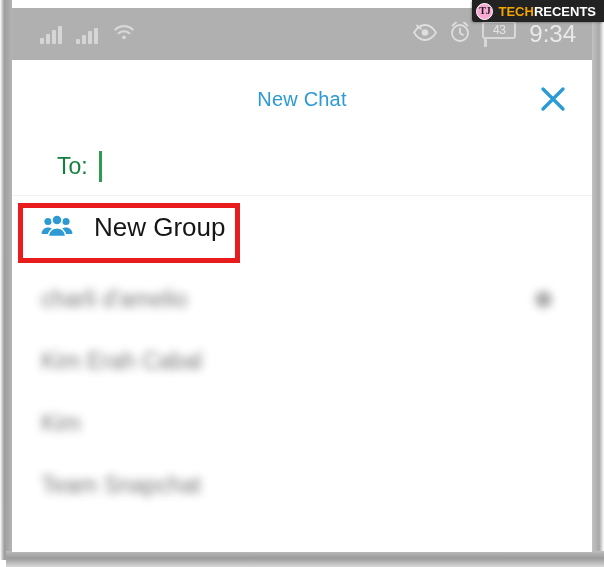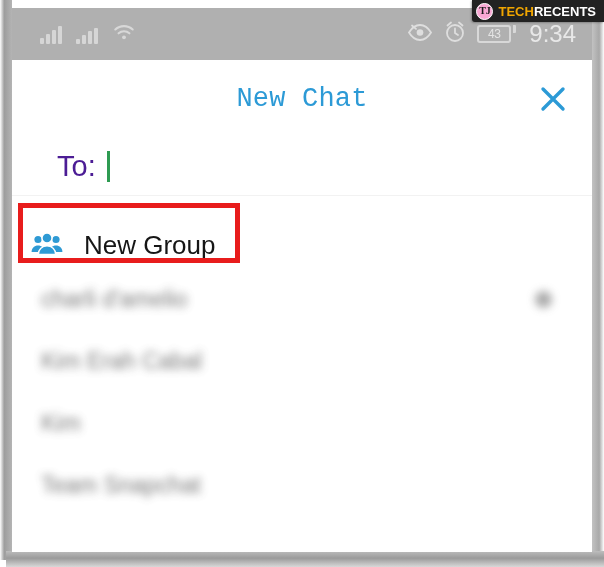--- a/index.html
+++ b/index.html
@@ -105,20 +105,21 @@
   .sig-bars.small i:nth-child(2) { height: 9px; }
   .sig-bars.small i:nth-child(3) { height: 13px; }
   .sig-bars.small i:nth-child(4) { height: 16px; }
   .wifi-icon { width: 24px; height: 20px; }
   .eye-icon { width: 26px; height: 20px; }
   .alarm-icon { width: 22px; height: 22px; }
 
   .battery {
     display: flex;
     align-items: flex-start;
+    flex-direction: column;
   }
   .battery-body {
     width: 34px;
     height: 18px;
     border: 2px solid #d8d8d8;
     border-radius: 3px;
     display: flex;
     align-items: center;
     justify-content: center;
     box-sizing: border-box;
@@ -195,23 +196,23 @@
   
   .chat-header {
     position: relative;
     height: 78px;
     background: #ffffff;
     display: flex;
     align-items: center;
     justify-content: center;
   }
   .chat-title {
-    font-size: 27px;
+    font-size: 20px;
     color: #2c9ad6;
-    font-family: Liberation Mono, monospace;
+    font-family: Liberation Sans, sans-serif;
     letter-spacing: 0.2px;
   }
   .close-btn {
     position: absolute;
     right: 22px;
     top: 50%;
     transform: translateY(-50%);
     width: 34px;
     height: 34px;
     display: flex;
@@ -224,22 +225,22 @@
   .to-row {
     height: 58px;
     display: flex;
     align-items: center;
     padding-left: 45px;
     border-bottom: 1px solid #f2f2f2;
     box-sizing: border-box;
     background: #ffffff;
   }
   .to-label {
-    font-size: 29px;
-    color: #4c1d95;
+    font-size: 23px;
+    color: #15803d;
     font-family: "Liberation Sans", sans-serif;
   }
   .to-caret {
     width: 3px;
     height: 31px;
     background: #2e9b52;
     margin-left: 11px;
   }
 
   
@@ -255,26 +256,26 @@
     width: 222px;
     height: 60px;
     border: 5px solid #e81c1c;
     box-sizing: border-box;
     background: transparent;
     pointer-events: none;
   }
   .newgroup-row {
     position: absolute;
     left: 6px;
-    top: 19px;
+    top: 1px;
     width: 222px;
     height: 60px;
     display: flex;
     align-items: center;
-    padding-left: 12px;
+    padding-left: 22px;
     box-sizing: border-box;
     cursor: pointer;
   }
   .group-icon {
     width: 34px;
     height: 26px;
     flex: 0 0 auto;
   }
   .newgroup-label {
     font-size: 26px;

